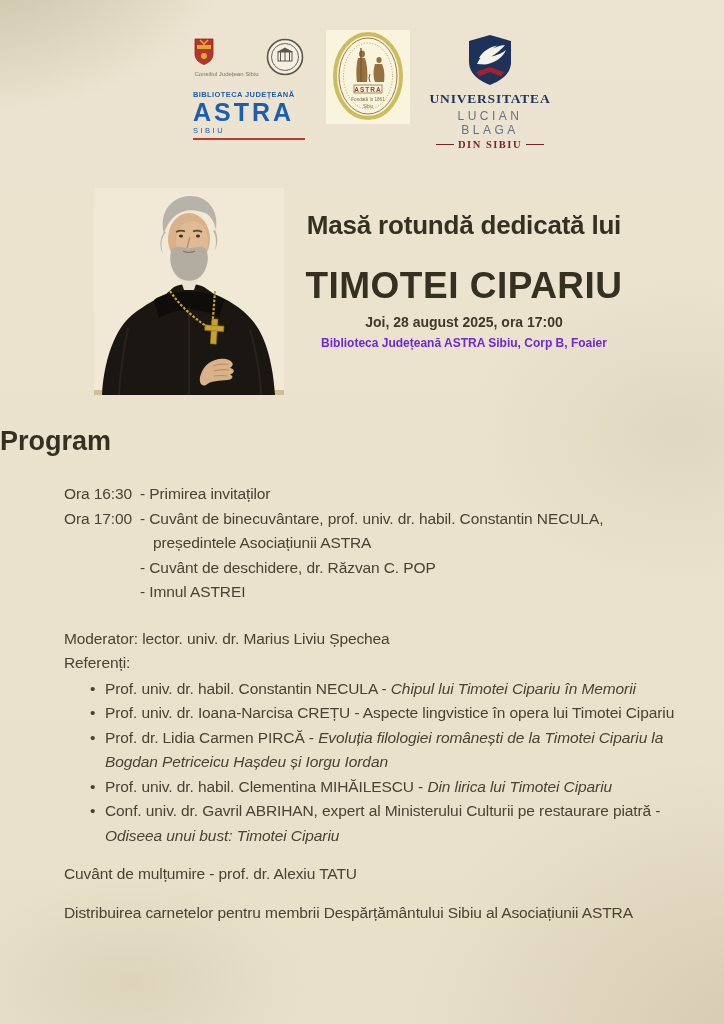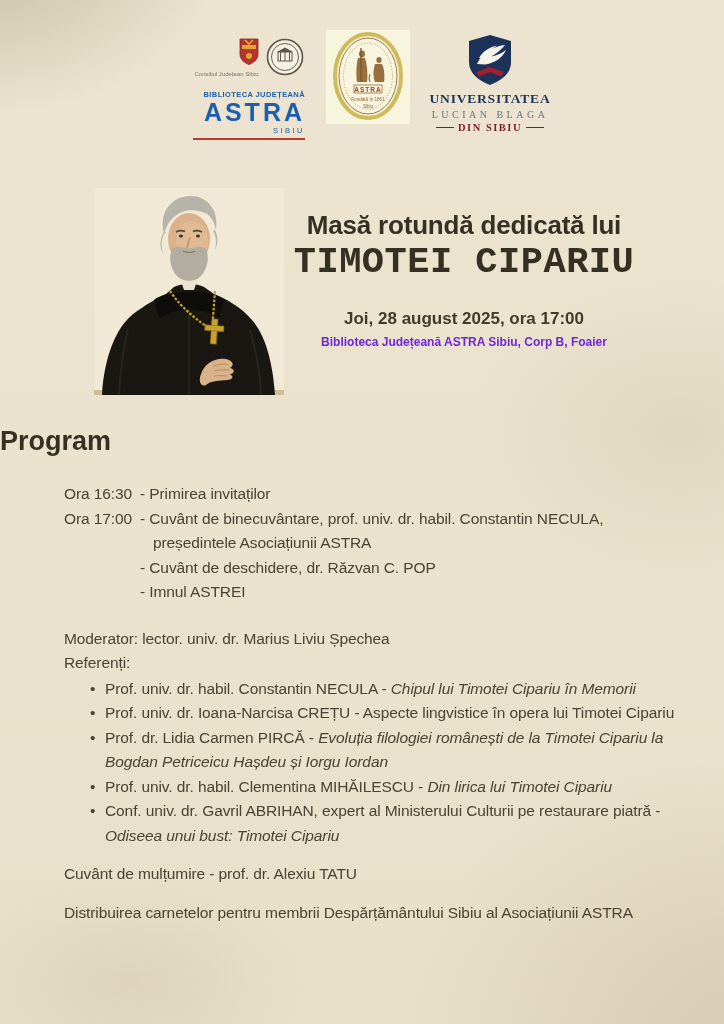--- a/index.html
+++ b/index.html
@@ -14,48 +14,48 @@
     background:
       radial-gradient(ellipse 430px 300px at -30px -70px, rgba(133,124,84,.42), rgba(133,124,84,0) 62%),
       radial-gradient(ellipse 520px 420px at 103% 101%, rgba(146,132,92,.22), rgba(146,132,92,0) 66%),
       radial-gradient(ellipse 300px 220px at 94% 42%, rgba(146,136,96,.12), rgba(146,136,96,0) 70%),
       radial-gradient(ellipse 260px 160px at 18% 96%, rgba(146,136,96,.14), rgba(146,136,96,0) 70%),
       linear-gradient(#ece4d0,#e9e0ca);
   }
   .abs{position:absolute;}
 
   
-  .logo-library{left:193px;top:38px;width:112px;text-align:right;}
+  .logo-library{left:193px;top:38px;width:112px;text-align:left;}
   .lib-top{display:flex;justify-content:center;align-items:flex-start;gap:7px;height:48px;}
   .lib-council{font-size:6px;line-height:1.15;color:#77746a;margin-top:2px;}
   .lib-line1{font-size:7.5px;font-weight:bold;color:var(--blue);letter-spacing:.4px;margin-top:4px;}
   .lib-name{font-size:25px;font-weight:bold;color:var(--blue);letter-spacing:3px;line-height:1.05;}
   .lib-city{font-size:7.5px;color:var(--blue);letter-spacing:2.5px;margin-top:1px;}
   .lib-rule{height:2px;background:var(--red);margin-top:3px;}
 
   .logo-seal{left:326px;top:30px;width:84px;height:94px;}
 
   .logo-univ{left:428px;top:34px;width:124px;text-align:center;}
   .univ-line1{font-family:"Liberation Serif",serif;font-size:13.5px;font-weight:bold;
     color:var(--navy);letter-spacing:.8px;margin-top:5px;}
-  .univ-line2{font-family:Liberation Serif, serif;font-size:10px;color:#66718a;
+  .univ-line2{font-family:Liberation Sans, sans-serif;font-size:12px;color:#66718a;
     letter-spacing:3.5px;margin-top:2px;}
   .univ-line3{display:flex;align-items:center;justify-content:center;gap:4px;margin-top:2px;}
   .univ-line3 span{font-family:"Liberation Serif",serif;font-size:10.5px;font-weight:bold;
     color:var(--dkred);letter-spacing:1.5px;}
   .univ-rule{width:18px;height:1.5px;background:var(--dkred);}
 
   
   .portrait{left:94px;top:188px;width:190px;height:207px;}
 
   
   .headblock{left:268px;top:210px;width:392px;text-align:center;color:var(--ink-dark);}
   .subtitle{font-size:26px;font-weight:bold;white-space:nowrap;letter-spacing:-.2px;}
-  .bigtitle{font-size:37px;font-weight:bold;letter-spacing:.5px;white-space:nowrap;margin-top:0;font-family:Liberation Mono, monospace;}
-  .datetime{font-size:17px;font-weight:bold;margin-top:26px;white-space:nowrap;color:#41392a;}
+  .bigtitle{font-size:37px;font-weight:bold;letter-spacing:.5px;white-space:nowrap;margin-top:24px;}
+  .datetime{font-size:14px;font-weight:bold;margin-top:7px;white-space:nowrap;color:#41392a;}
   .location{font-size:12px;font-weight:bold;margin-top:6px;white-space:nowrap;color:#6d28d9;}
 
   
   .program-heading{left:0;top:426px;width:724px;text-align:left;
     font-size:27px;font-weight:bold;color:var(--ink-dark);}
   .content{left:64px;top:482px;width:620px;font-size:15.5px;line-height:24.5px;letter-spacing:-.1px;}
   .sched-row{display:flex;}
   .sched-time{flex:0 0 76px;}
   .sched-items{flex:1;}
   .sched-item{padding-left:13px;text-indent:-13px;}

